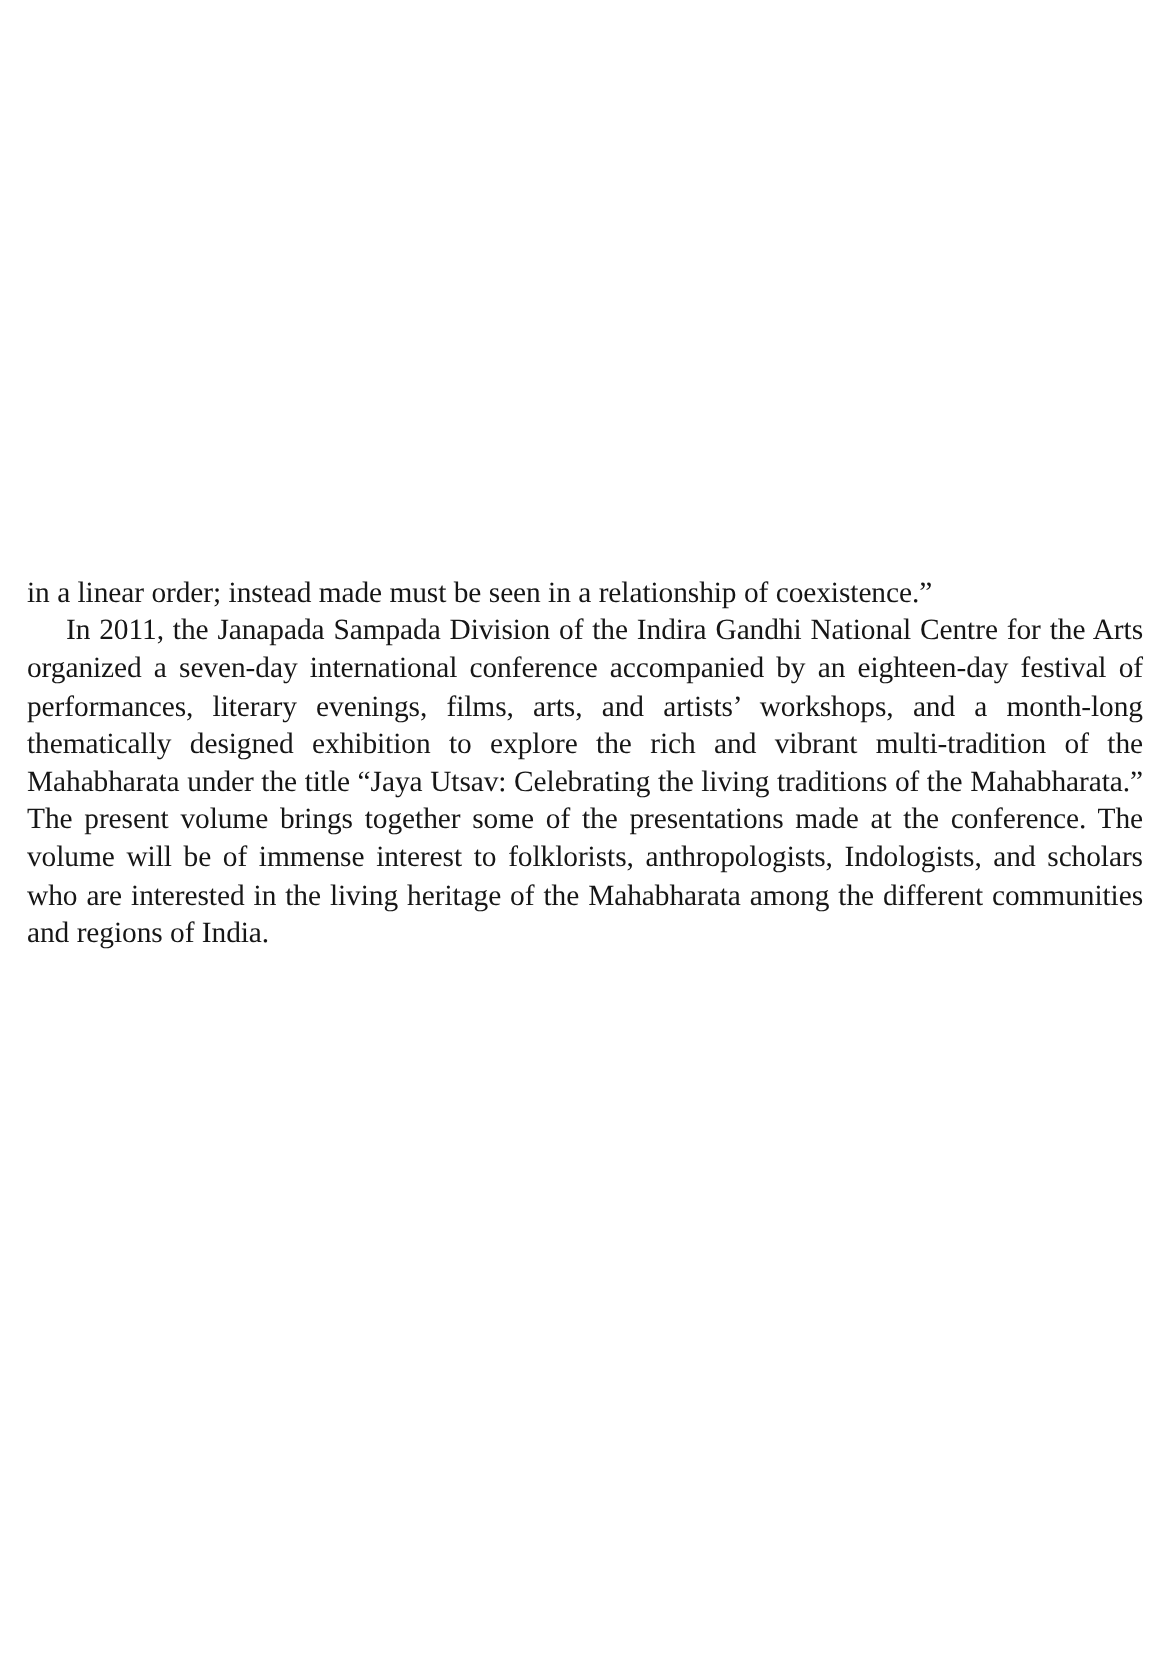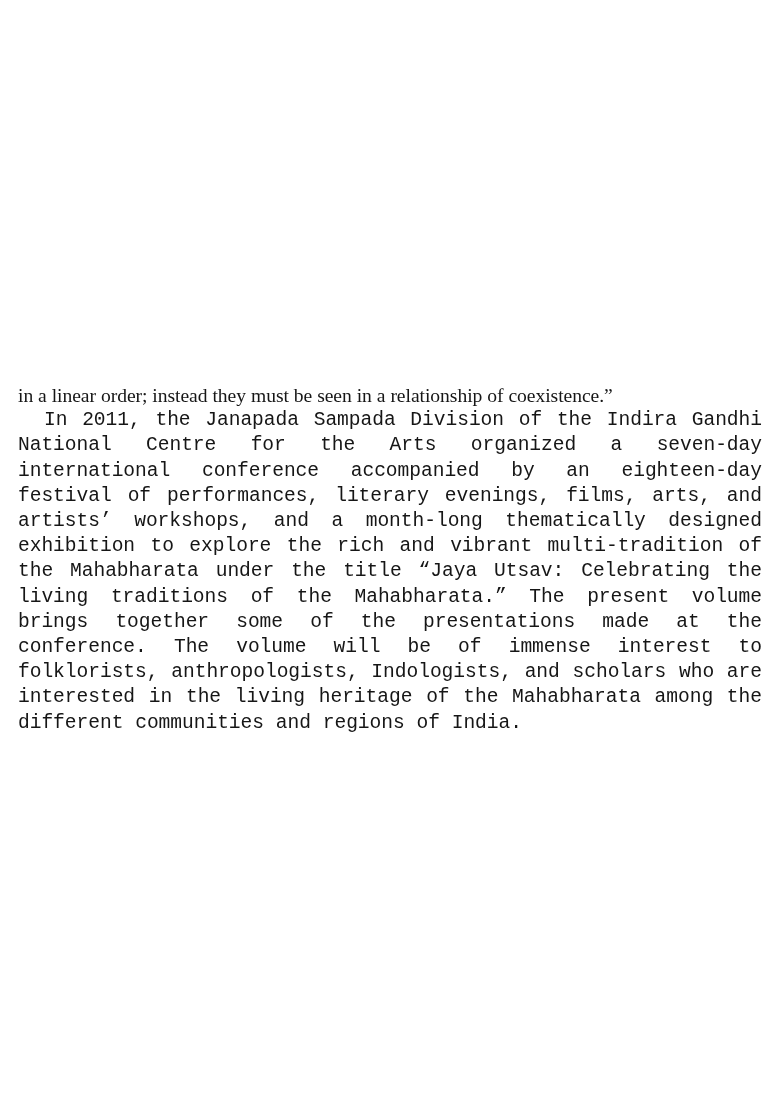--- a/index.html
+++ b/index.html
@@ -37,33 +37,32 @@
     -webkit-font-smoothing: antialiased;
   }
   .para-continued {
     text-indent: 0;
   }
   .para-indented {
     text-indent: 26px;
   }
   .para + .para {
     margin-top: 0;
-    font-family: Liberation Mono, monospace;
   }
   
   .para::after {
     content: "";
     display: inline-block;
     width: 100%;
   }
   .para.no-stretch::after {
     display: none;
   }
 </style>
 </head>
 <body>
 
 <div class="page">
   <div class="text-block">
-    <p class="para para-continued no-stretch">in a linear order; instead they must be seen in a relationship of coexistence.”</p>
+    <p class="para para-continued no-stretch">in a linear order; instead made must be seen in a relationship of coexistence.”</p>
     <p class="para para-indented no-stretch">In 2011, the Janapada Sampada Division of the Indira Gandhi National Centre for the Arts organized a seven-day international conference accompanied by an eighteen-day festival of performances, literary evenings, films, arts, and artists’ workshops, and a month-long thematically designed exhibition to explore the rich and vibrant multi-tradition of the Mahabharata under the title “Jaya Utsav: Celebrating the living traditions of the Mahabharata.” The present volume brings together some of the presentations made at the conference. The volume will be of immense interest to folklorists, anthropologists, Indologists, and scholars who are interested in the living heritage of the Mahabharata among the different communities and regions of India.</p>
   </div>
 </div>
 
 </body></html>

